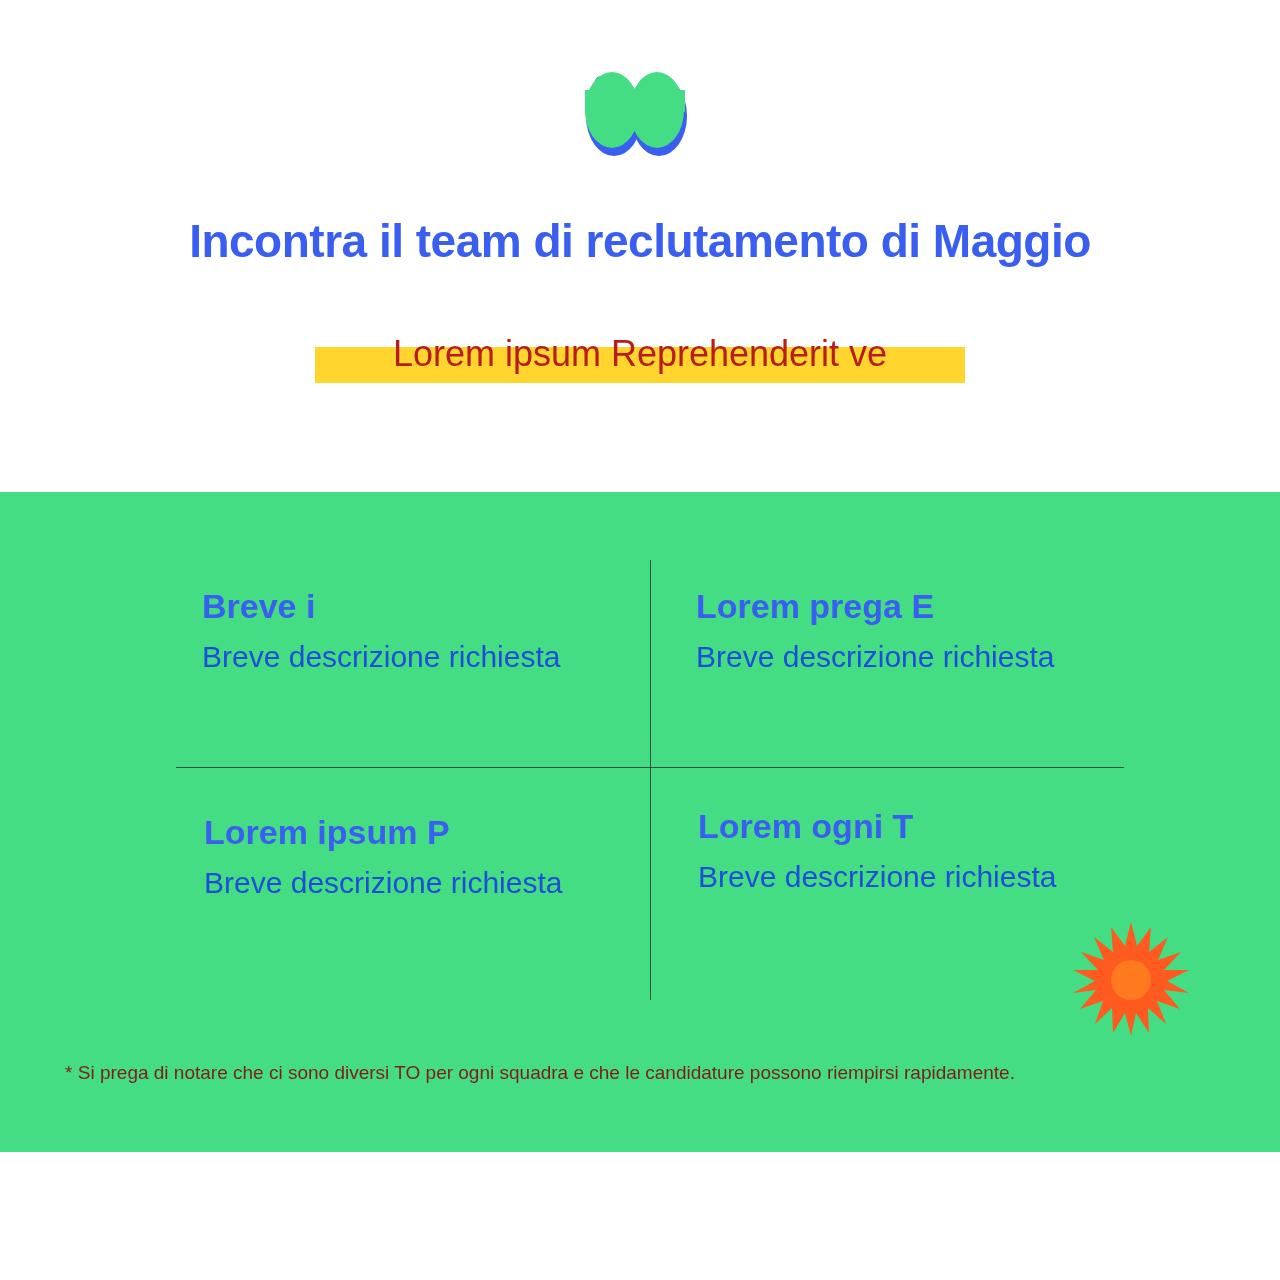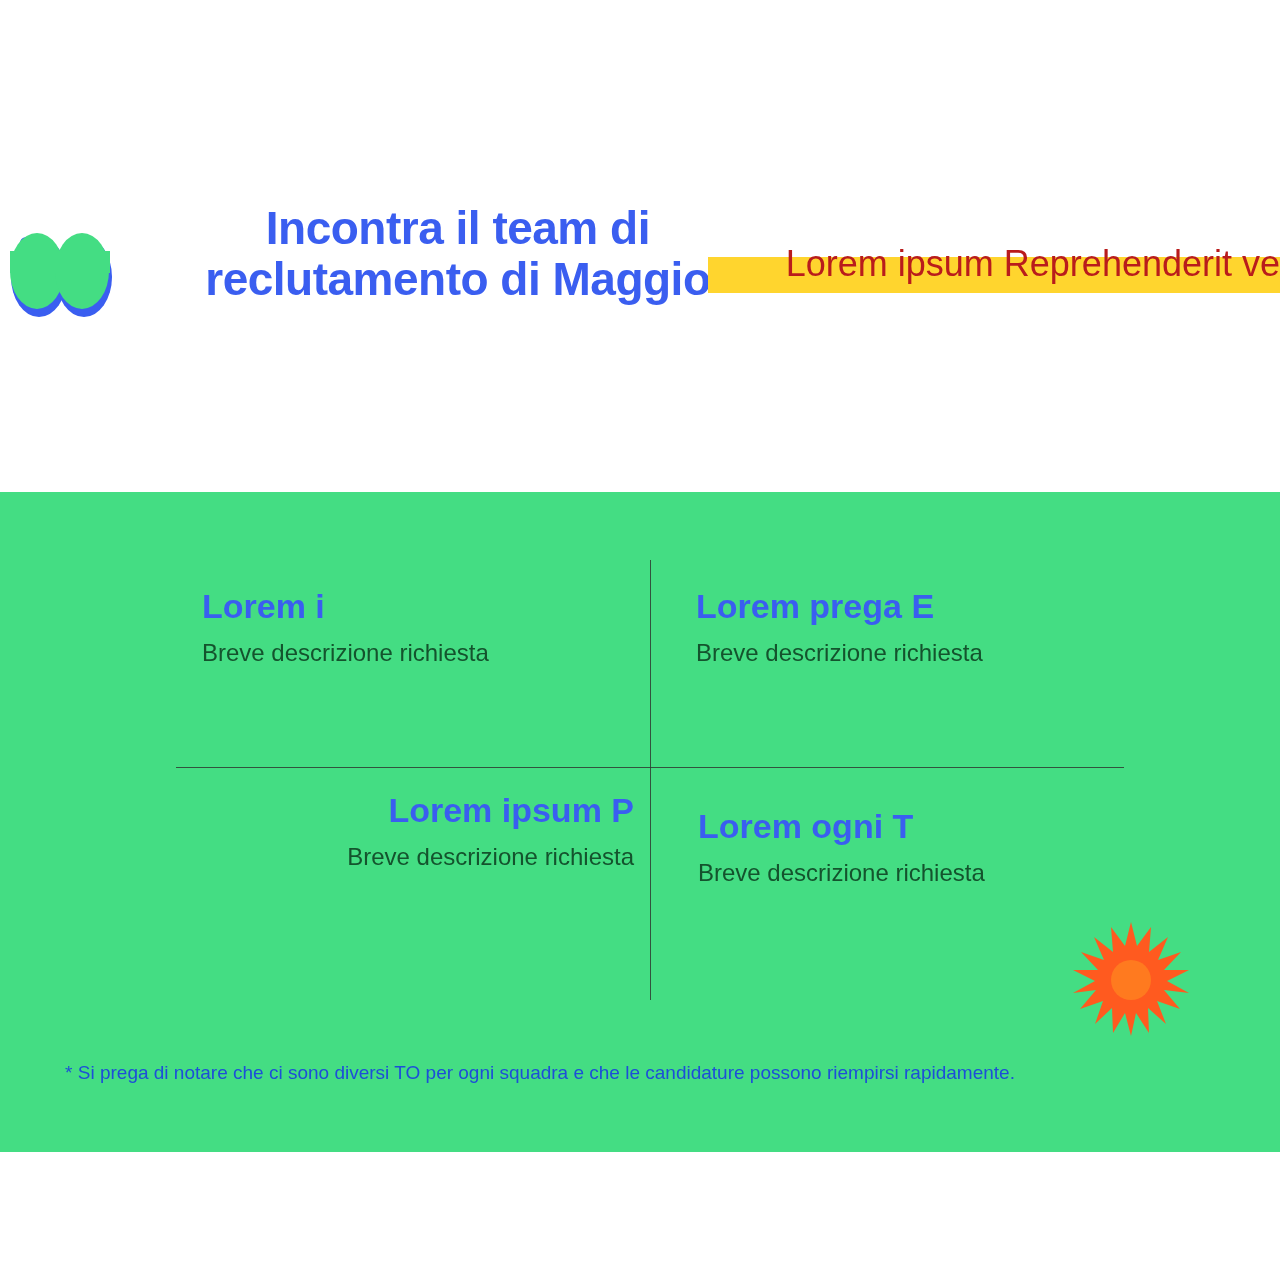--- a/index.html
+++ b/index.html
@@ -22,21 +22,21 @@
 
   
   .header {
     position: absolute;
     top: 0;
     left: 0;
     width: 1280px;
     height: 492px;
     background: #ffffff;
     display: flex;
-    flex-direction: row;
+    flex-direction: column;
     align-items: center;
   }
   .logo {
     margin-top: 66px;
     width: 130px;
     height: 104px;
     position: relative;
   }
   .logo svg { display: block; }
 
@@ -107,53 +107,53 @@
     height: 1px;
     background: #2f3b33;
     opacity: .85;
   }
   .cell {
     position: absolute;
     width: 430px;
   }
   .cell.c1 { left: 26px;  top: 28px; }
   .cell.c2 { left: 520px; top: 28px; }
-  .cell.c3 { left: 28px;  top: 232px; text-align: right; }
+  .cell.c3 { left: 28px;  top: 254px; }
   .cell.c4 { left: 522px; top: 248px; }
 
   .cell-title {
     font-size: 34px;
     font-weight: bold;
     color: #3a5ef0;
     margin: 0 0 14px 0;
     line-height: 1.1;
   }
   .cell-desc {
-    font-size: 24px;
-    color: #14532d;
+    font-size: 30px;
+    color: #1d4ed8;
     margin: 0;
     line-height: 1.2;
   }
 
   .starburst {
     position: absolute;
     left: 1072px;
     top: 428px;
     width: 118px;
     height: 118px;
   }
 
   .footnote {
     position: absolute;
     left: 0;
     top: 570px;
     width: 1080px;
     text-align: center;
     font-size: 19px;
-    color: #1d4ed8;
+    color: #7f1d1d;
   }
 </style>
 </head>
 <body>
 
 <div class="poster">
 
   <div class="header">
 
     <div class="logo">
@@ -177,21 +177,21 @@
     </div>
   </div>
 
   <div class="panel">
 
     <div class="grid">
       <div class="vline"></div>
       <div class="hline"></div>
 
       <div class="cell c1">
-        <p class="cell-title">Lorem i</p>
+        <p class="cell-title">Breve i</p>
         <p class="cell-desc">Breve descrizione richiesta</p>
       </div>
 
       <div class="cell c2">
         <p class="cell-title">Lorem prega E</p>
         <p class="cell-desc">Breve descrizione richiesta</p>
       </div>
 
       <div class="cell c3">
         <p class="cell-title">Lorem ipsum P</p>

